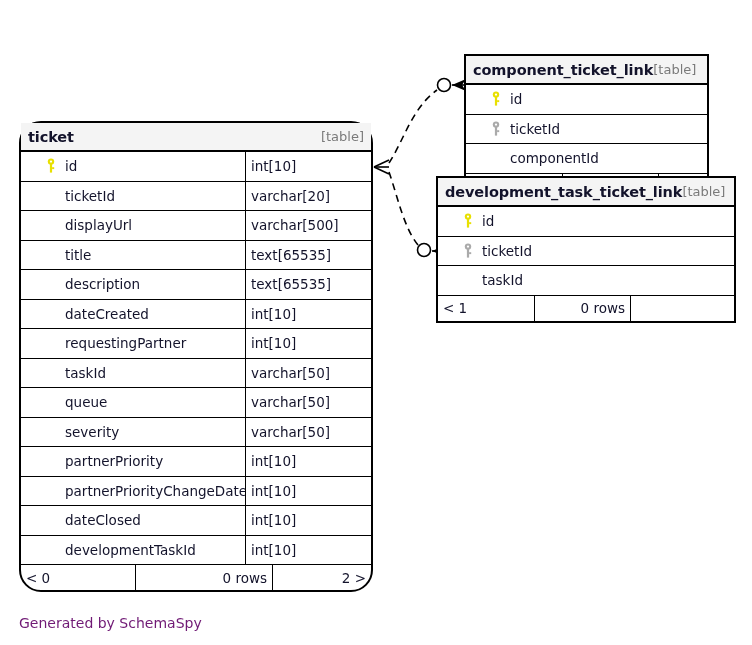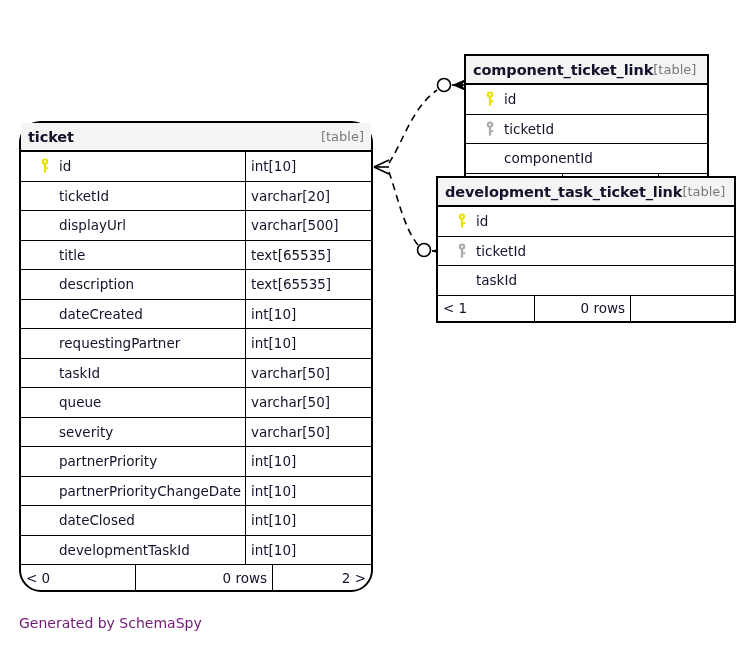--- a/index.html
+++ b/index.html
@@ -75,21 +75,21 @@
     border-bottom: 1px solid #000000;
     box-sizing: border-box;
   }
   .col-row:last-of-type {
     border-bottom: 2px solid #000000;
   }
   .col-name {
     flex: 1 1 auto;
     display: flex;
     align-items: center;
-    padding-left: 12px;
+    padding-left: 18px;
     font-size: 13.5px;
     color: #13132b;
     white-space: nowrap;
     overflow: hidden;
   }
   .col-type {
     flex: 0 0 auto;
     display: flex;
     align-items: center;
     padding-left: 5px;

